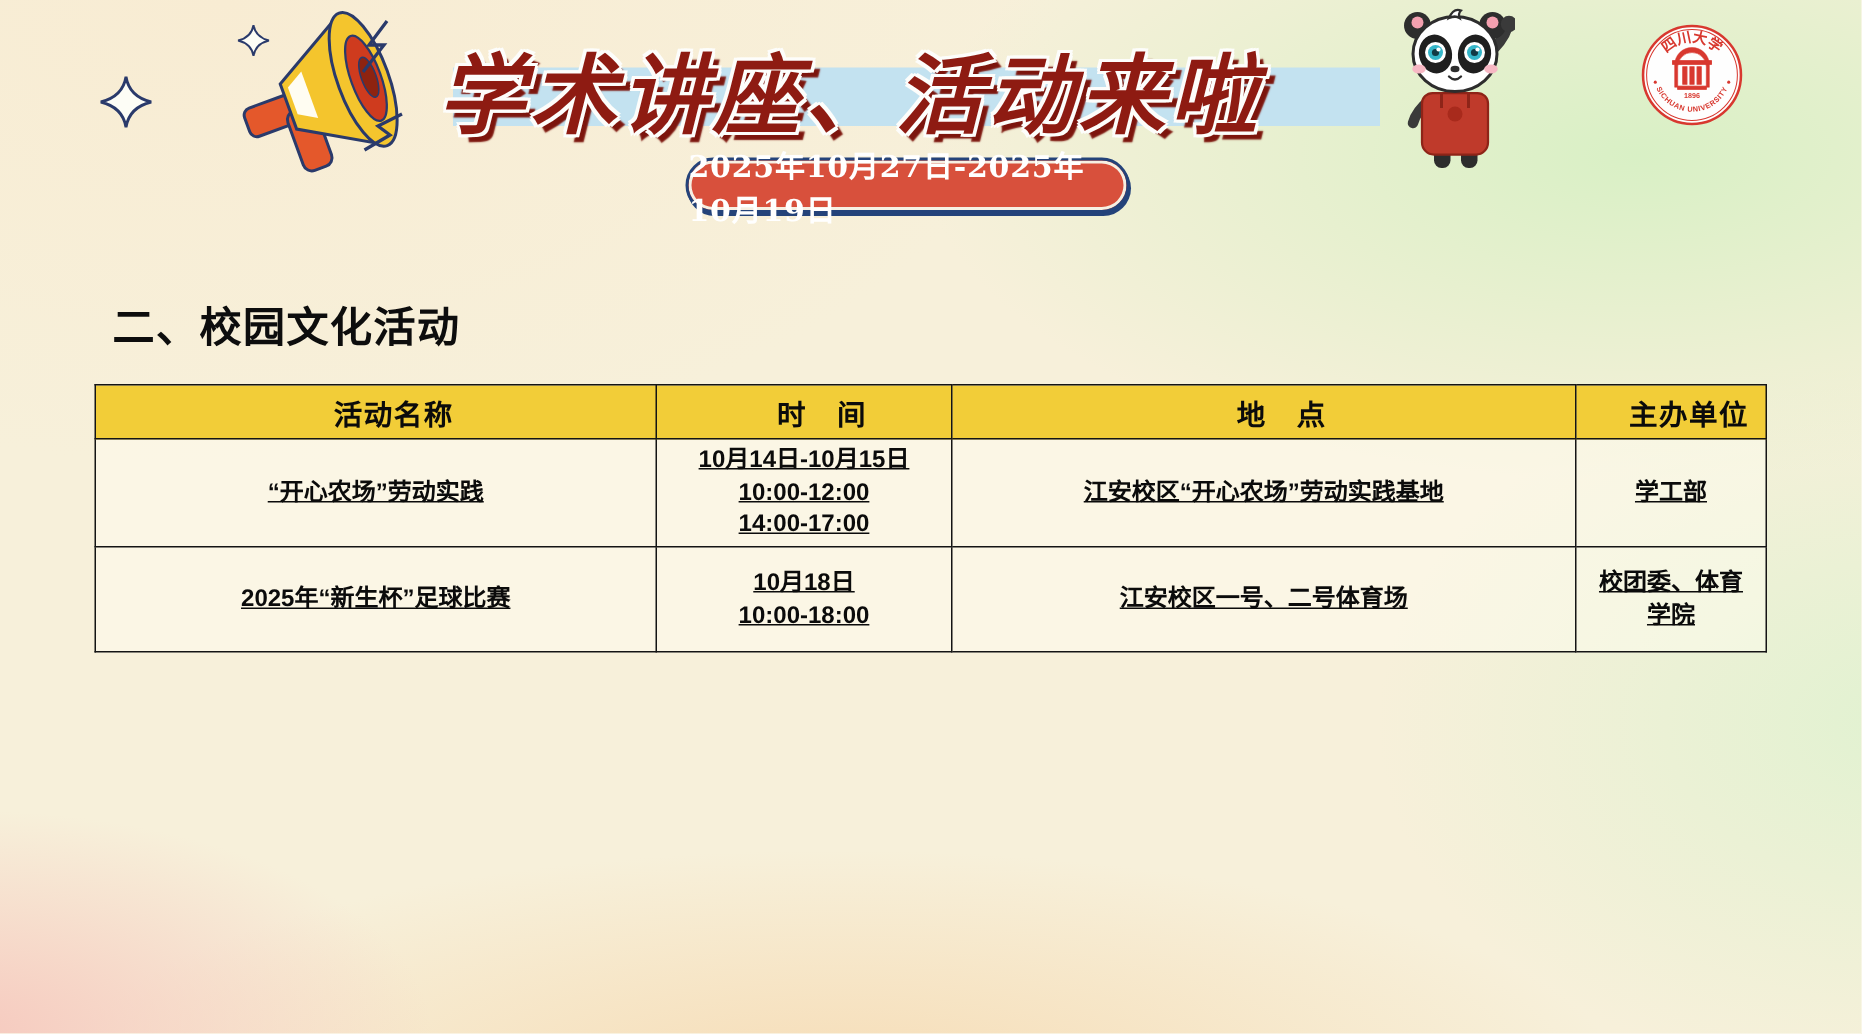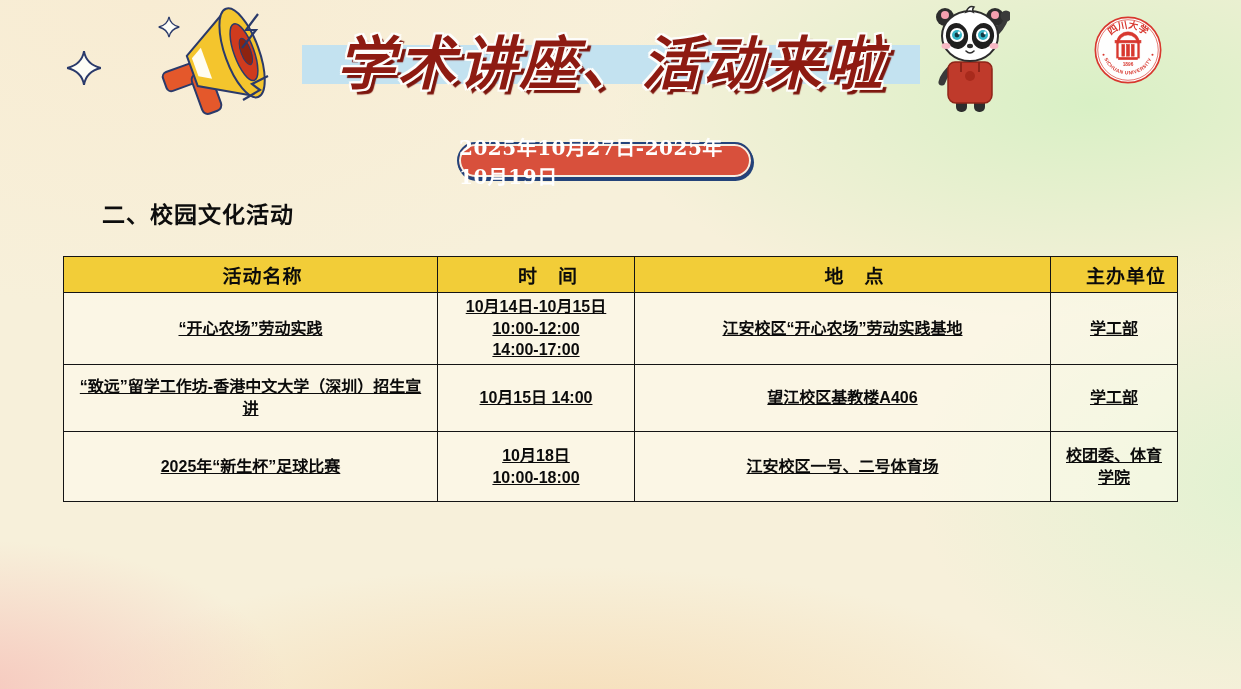--- a/index.html
+++ b/index.html
@@ -28,52 +28,50 @@
   .sparkle-large { left:66px; top:50px; width:36px; height:36px; }
   .sparkle-small { left:158px; top:16px; width:22px; height:22px; }
   .megaphone { position:absolute; left:146px; top:0px; width:130px; height:122px; }
 
   .title-banner {
     position:absolute; left:302px; top:45px; width:618px; height:39px;
     background:#c3e2f0;
   }
   .title-text {
     position:absolute; left:292px; top:16px; width:638px; height:100px;
-    line-height:96px; text-align:center;
+    line-height:96px; text-align:left;
     font-family:"DejaVu Serif","Liberation Serif",serif;
     font-style:italic; font-weight:bold;
     font-size:58px; letter-spacing:3px;
     color:#8e1b12;
     text-shadow:
       -2px -2px 0 #fdfdfb, 2px -2px 0 #fdfdfb, -2px 2px 0 #fdfdfb, 2px 2px 0 #fdfdfb,
       0 -2px 0 #fdfdfb, 0 2px 0 #fdfdfb, -2px 0 0 #fdfdfb, 2px 0 0 #fdfdfb,
       5px 5px 1px #7c150d;
     white-space:nowrap;
   }
   .date-pill {
     position:absolute; left:457px; top:105px; width:296px; height:37px;
     background:#d8503c;
     border:2px solid #24437a;
     border-radius:20px;
     box-shadow:inset 0 0 0 2px #f6efe2, 1px 2px 0 #24437a;
     display:flex; align-items:center; justify-content:center;
     font-family:"DejaVu Serif","Liberation Serif",serif;
     font-weight:bold; font-size:20px; color:#ffffff;
     letter-spacing:0.5px;
-    margin-top:37px;
   }
   .panda { position:absolute; left:928px; top:4px; width:82px; height:112px; }
   .scu-logo { position:absolute; left:1094px; top:16px; width:68px; height:68px; }
 
   
   .section-title {
     position:absolute; left:75px; top:196px;
-    font-size:23px; font-weight:bold; color:#0d0d0d;
+    font-size:28px; font-weight:bold; color:#0d0d0d;
     letter-spacing:1px;
-    margin-left:27px;
   }
 
   
   .activities-table {
     position:absolute; left:63px; top:256px;
     width:1114px;
     border-collapse:collapse;
     table-layout:fixed;
   }
   .activities-table th, .activities-table td {
@@ -226,26 +224,20 @@
     </thead>
     <tbody>
       <tr class="row-1">
         <td class="cell-name">“开心农场”劳动实践</td>
         <td class="cell-time">10月14日-10月15日
 10:00-12:00
 14:00-17:00</td>
         <td class="cell-loc">江安校区“开心农场”劳动实践基地</td>
         <td class="cell-org">学工部</td>
       </tr>
-      <tr class="row-2">
-        <td class="cell-name">“致远”留学工作坊-香港中文大学（深圳）招生宣讲</td>
-        <td class="cell-time">10月15日 14:00</td>
-        <td class="cell-loc">望江校区基教楼A406</td>
-        <td class="cell-org">学工部</td>
-      </tr>
       <tr class="row-5">
         <td class="cell-name">2025年“新生杯”足球比赛</td>
         <td class="cell-time">10月18日
 10:00-18:00</td>
         <td class="cell-loc">江安校区一号、二号体育场</td>
         <td class="cell-org">校团委、体育
 学院</td>
       </tr>
     </tbody>
   </table>

